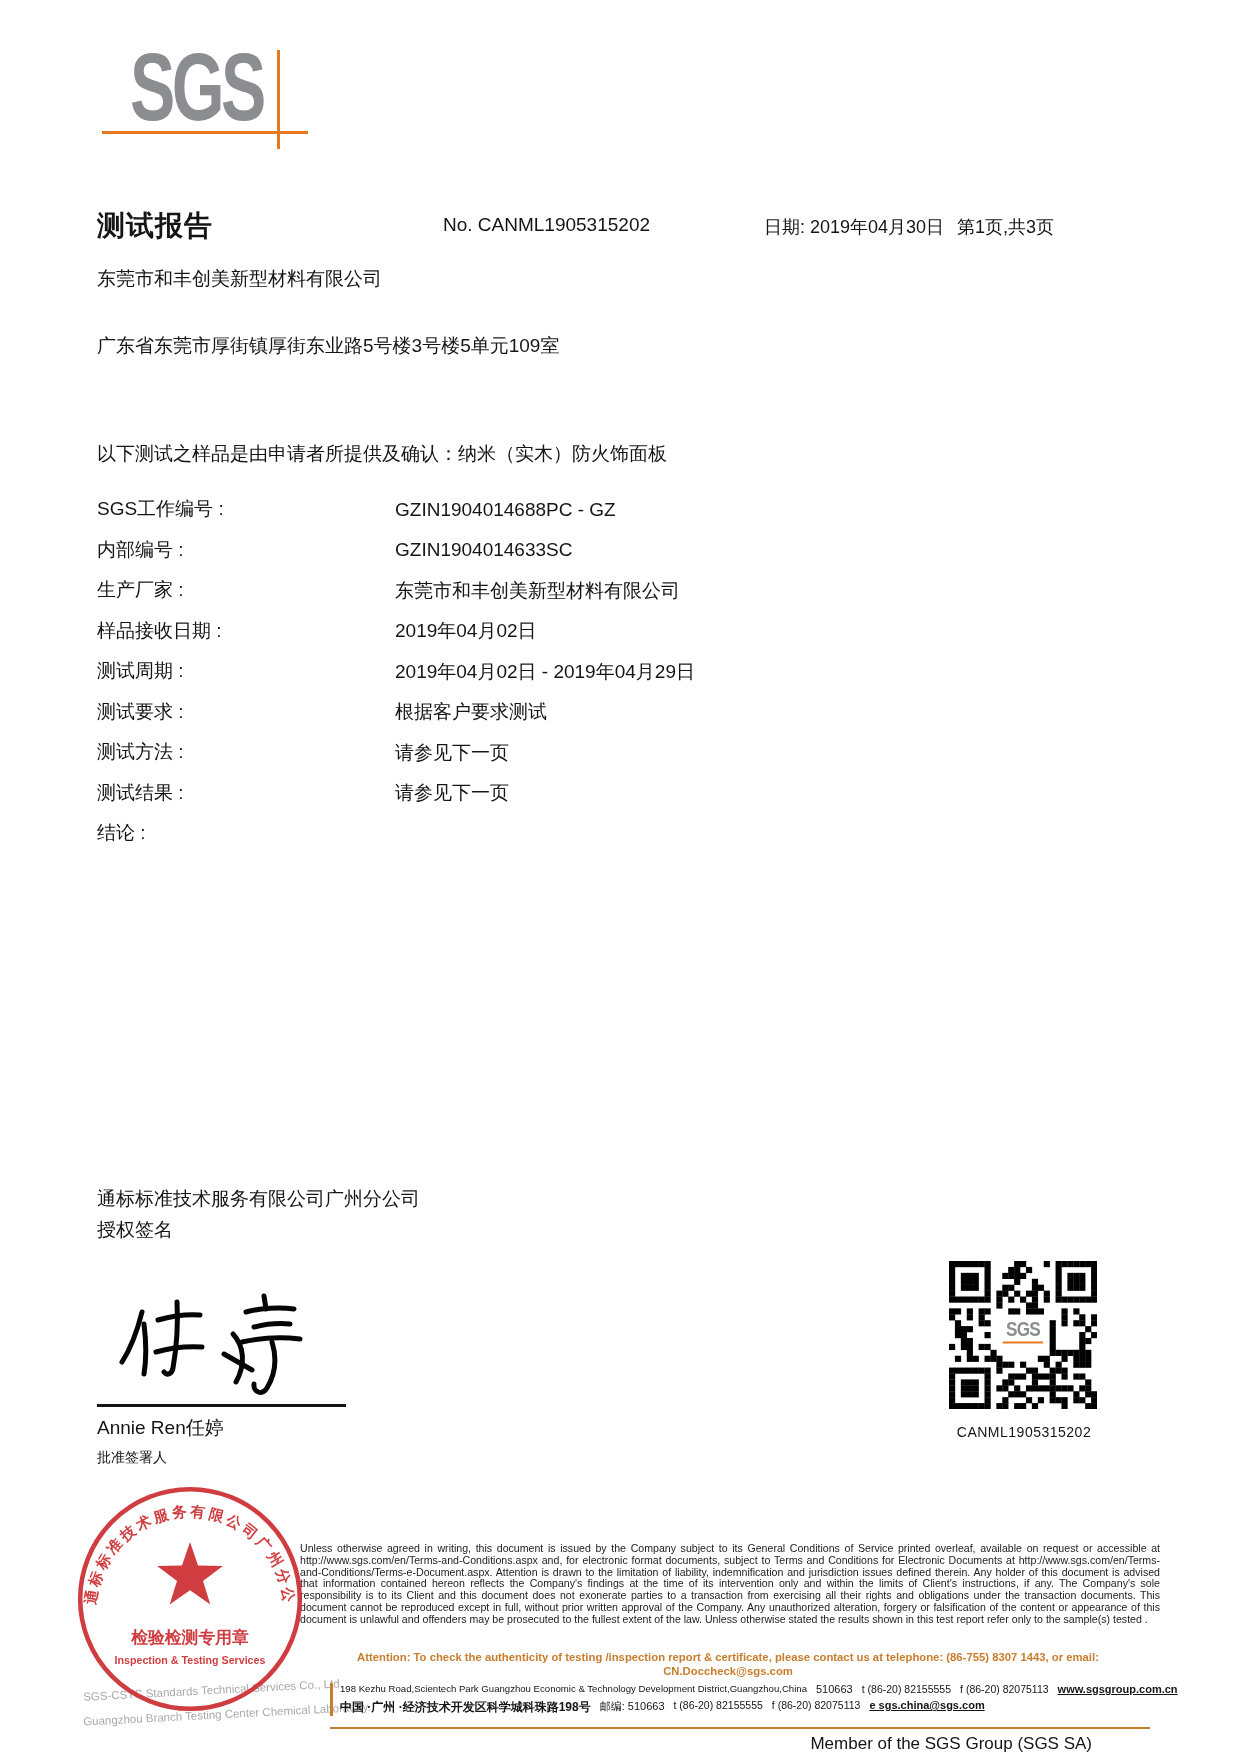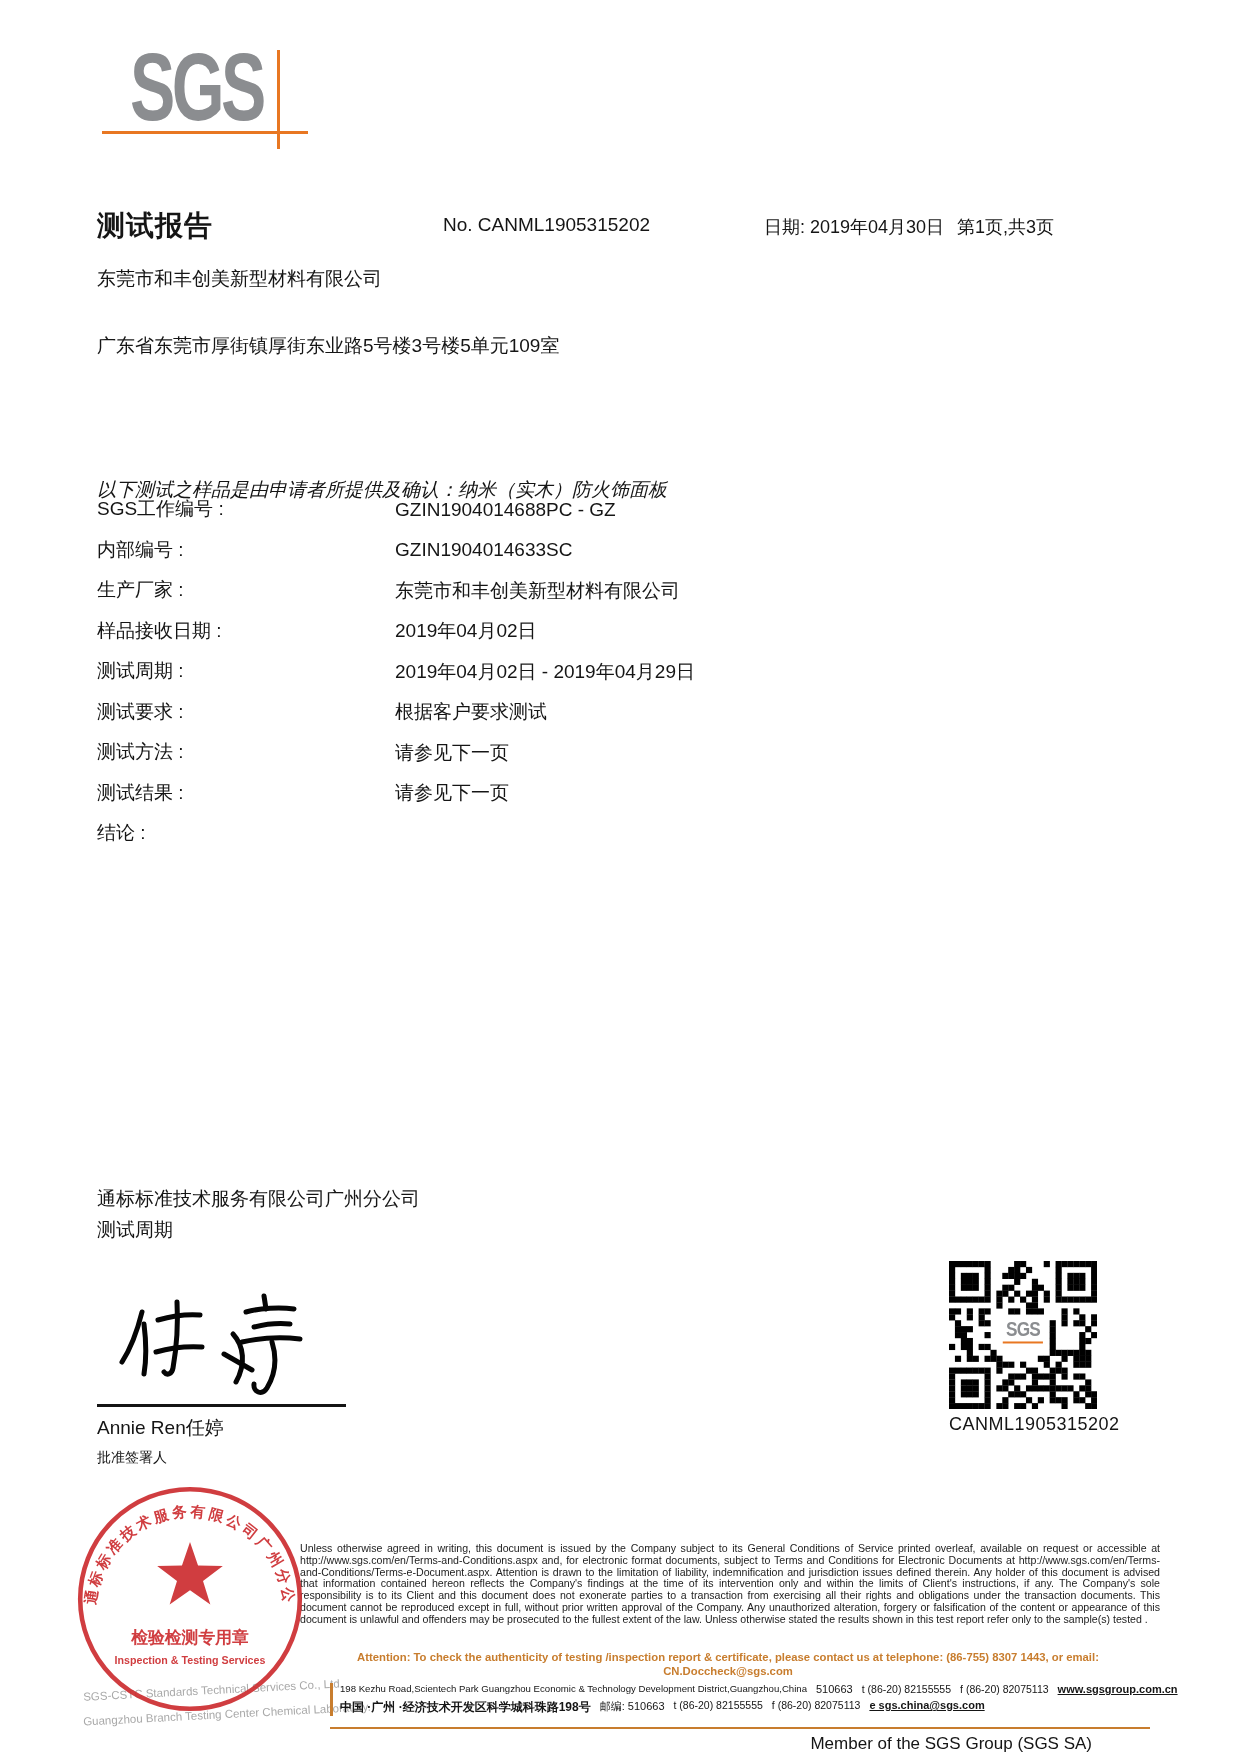--- a/index.html
+++ b/index.html
@@ -27,21 +27,21 @@
   .logo-vline{position:absolute;left:187px;top:10px;width:3px;height:99px;background:var(--accent_orange);}
 
   
   .doc-title{left:97px;top:207px;font-size:28px;font-weight:700;letter-spacing:1px;}
   .report-no{left:443px;top:214px;font-size:19px;}
   .doc-date{left:764px;top:215px;font-size:18px;}
   .page-info{left:957px;top:215px;font-size:18px;}
 
   .applicant-name{left:97px;top:266px;font-size:19px;}
   .applicant-addr{left:97px;top:333px;font-size:19px;}
-  .sample-line{left:97px;top:477px;font-size:19px;font-style:italic;}
+  .sample-line{left:97px;top:441px;font-size:19px;}
 
   
   .fields{left:97px;top:489px;width:1040px;}
   .field-row{display:flex;align-items:center;min-height:40.5px;}
   .field-label{width:298px;font-size:19px;flex:0 0 298px;}
   .field-value{width:692px;font-size:19px;line-height:27px;}
 
   
   .signer-company{left:97px;top:1186px;font-size:19px;}
   .signer-auth{left:97px;top:1217px;font-size:19px;}
@@ -52,21 +52,21 @@
 
   
   .qr-block{left:949px;top:1261px;width:150px;}
   .qr-frame{position:relative;width:148px;height:148px;background:#fff;}
   .qr-frame svg{display:block;}
   .qr-logo{
     position:absolute;left:50%;top:47%;transform:translate(-50%,-50%) scaleX(.82);
     background:#fff;padding:0 4px 1px 4px;font-size:21px;font-weight:700;color:var(--logo_gray);
     border-bottom:2px solid var(--accent_orange);letter-spacing:-1px;line-height:1.05;
   }
-  .qr-caption{margin-top:5px;font-size:18px;letter-spacing:.5px;}
+  .qr-caption{margin-top:15px;text-align:center;font-size:14px;letter-spacing:.5px;}
 
   
   .stamp-svg{left:68px;top:1477px;width:244px;height:244px;opacity:.93;z-index:4;}
   .gray-co-1,.gray-co-2{
     color:#a9a9a9;font-size:11.5px;white-space:nowrap;z-index:2;transform:rotate(-3deg);
   }
   .gray-co-1{left:83px;top:1684px;}
   .gray-co-2{left:83px;top:1708px;}
 
   
@@ -153,21 +153,21 @@
       <div class="field-label">测试结果 :</div>
       <div class="field-value">请参见下一页</div>
     </div>
 
     <div class="field-row">
       <div class="field-label">结论 :</div>
     </div>
   </div>
 
   <div class="abs signer-company">通标标准技术服务有限公司广州分公司</div>
-  <div class="abs signer-auth">测试周期</div>
+  <div class="abs signer-auth">授权签名</div>
 
   <svg class="abs signature-svg" viewBox="0 0 238 112" aria-label="任婷">
     <g stroke="#050505" stroke-width="5" fill="none" stroke-linecap="round" stroke-linejoin="round">
       <path d="M30,24 C26,40 19,60 10,74"></path>
       <path d="M32,36 C34,52 35,68 32,86"></path>
       <path d="M46,32 C60,28 76,26 88,27"></path>
       <path d="M65,14 C66,32 65,57 61,80 C60,86 55,88 52,84"></path>
       <path d="M44,64 C58,60 74,58 90,59"></path>
       <path d="M152,8 L154,21"></path>
       <path d="M134,24 C148,20 168,19 182,21"></path>

